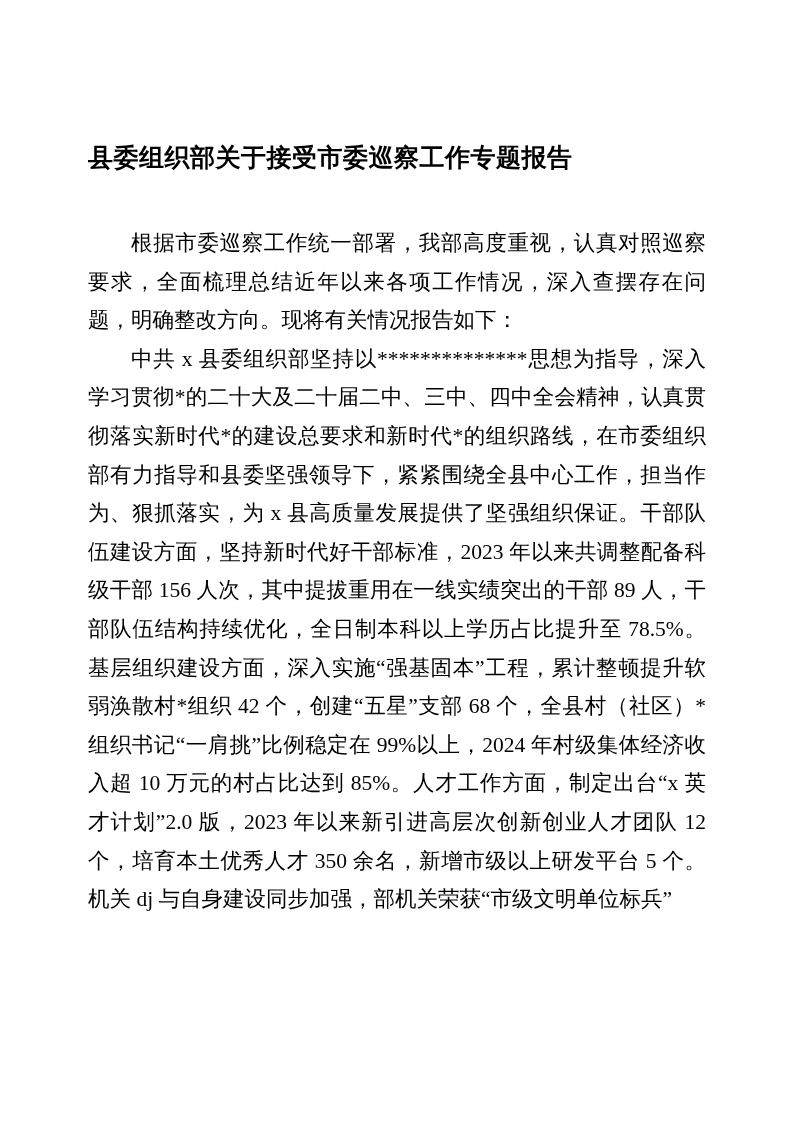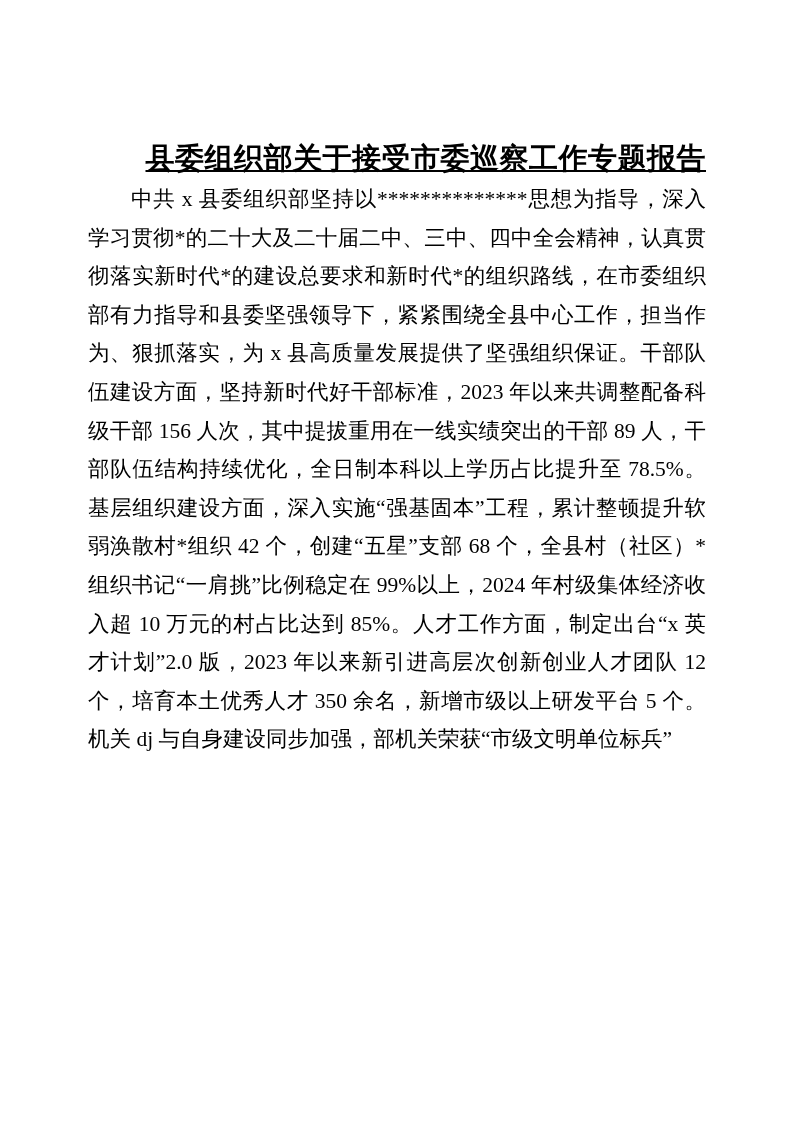--- a/index.html
+++ b/index.html
@@ -13,27 +13,26 @@
     height: 1122px;
     background: #ffffff;
     box-sizing: border-box;
     padding: 136px 87px 0 88px;
     overflow: hidden;
     color: #000000;
     font-family: "Liberation Serif", "DejaVu Serif", serif;
   }
   .doc-title {
     margin: 0;
-    font-size: 29px;
+    font-size: 25px;
     line-height: 44px;
     font-weight: bold;
-    text-align: right;
+    text-align: left;
     letter-spacing: 0.5px;
     font-family: "Liberation Serif", "DejaVu Serif", serif;
-    text-decoration: underline;
   }
   .para {
     margin: 0;
     font-size: 21.5px;
     line-height: 38.6px;
     text-align: justify;
     text-indent: 2em;
     font-family: "Liberation Serif", "DejaVu Serif", serif;
   }
   .intro {
@@ -48,16 +47,17 @@
     text-indent: 2em;
     font-family: "Liberation Sans", "DejaVu Sans", sans-serif;
   }
 </style>
 </head>
 <body>
 
 <div class="doc-page">
   <h1 class="doc-title">县委组织部关于接受市委巡察工作专题报告</h1>
 
+  <p class="para intro">根据市委巡察工作统一部署，我部高度重视，认真对照巡察要求，全面梳理总结近年以来各项工作情况，深入查摆存在问题，明确整改方向。现将有关情况报告如下：</p>
 
 
   <p class="para">中共 x 县委组织部坚持以**************思想为指导，深入学习贯彻*的二十大及二十届二中、三中、四中全会精神，认真贯彻落实新时代*的建设总要求和新时代*的组织路线，在市委组织部有力指导和县委坚强领导下，紧紧围绕全县中心工作，担当作为、狠抓落实，为 x 县高质量发展提供了坚强组织保证。干部队伍建设方面，坚持新时代好干部标准，2023 年以来共调整配备科级干部 156 人次，其中提拔重用在一线实绩突出的干部 89 人，干部队伍结构持续优化，全日制本科以上学历占比提升至 78.5%。基层组织建设方面，深入实施“强基固本”工程，累计整顿提升软弱涣散村*组织 42 个，创建“五星”支部 68 个，全县村（社区）*组织书记“一肩挑”比例稳定在 99%以上，2024 年村级集体经济收入超 10 万元的村占比达到 85%。人才工作方面，制定出台“x 英才计划”2.0 版，2023 年以来新引进高层次创新创业人才团队 12 个，培育本土优秀人才 350 余名，新增市级以上研发平台 5 个。机关 dj 与自身建设同步加强，部机关荣获“市级文明单位标兵”</p>
 </div>
 
 </body></html>

